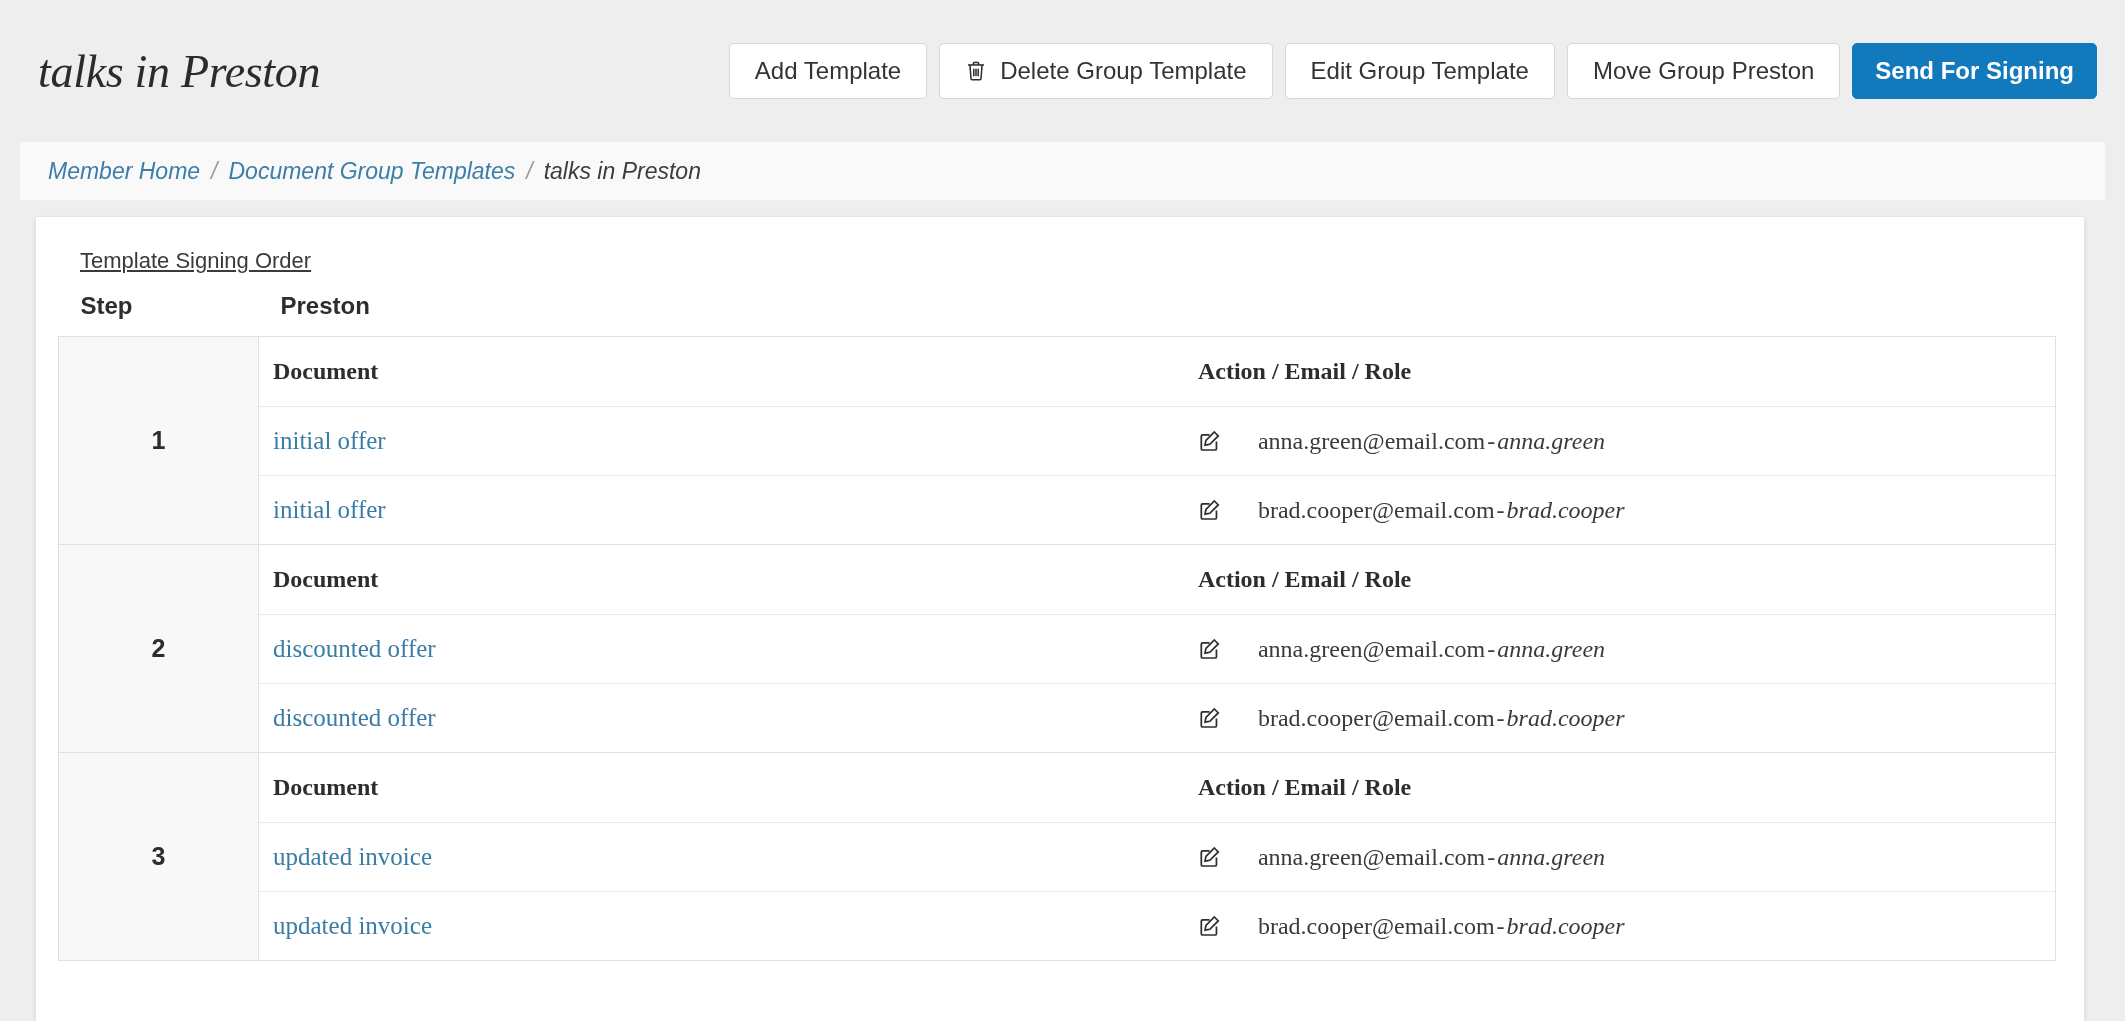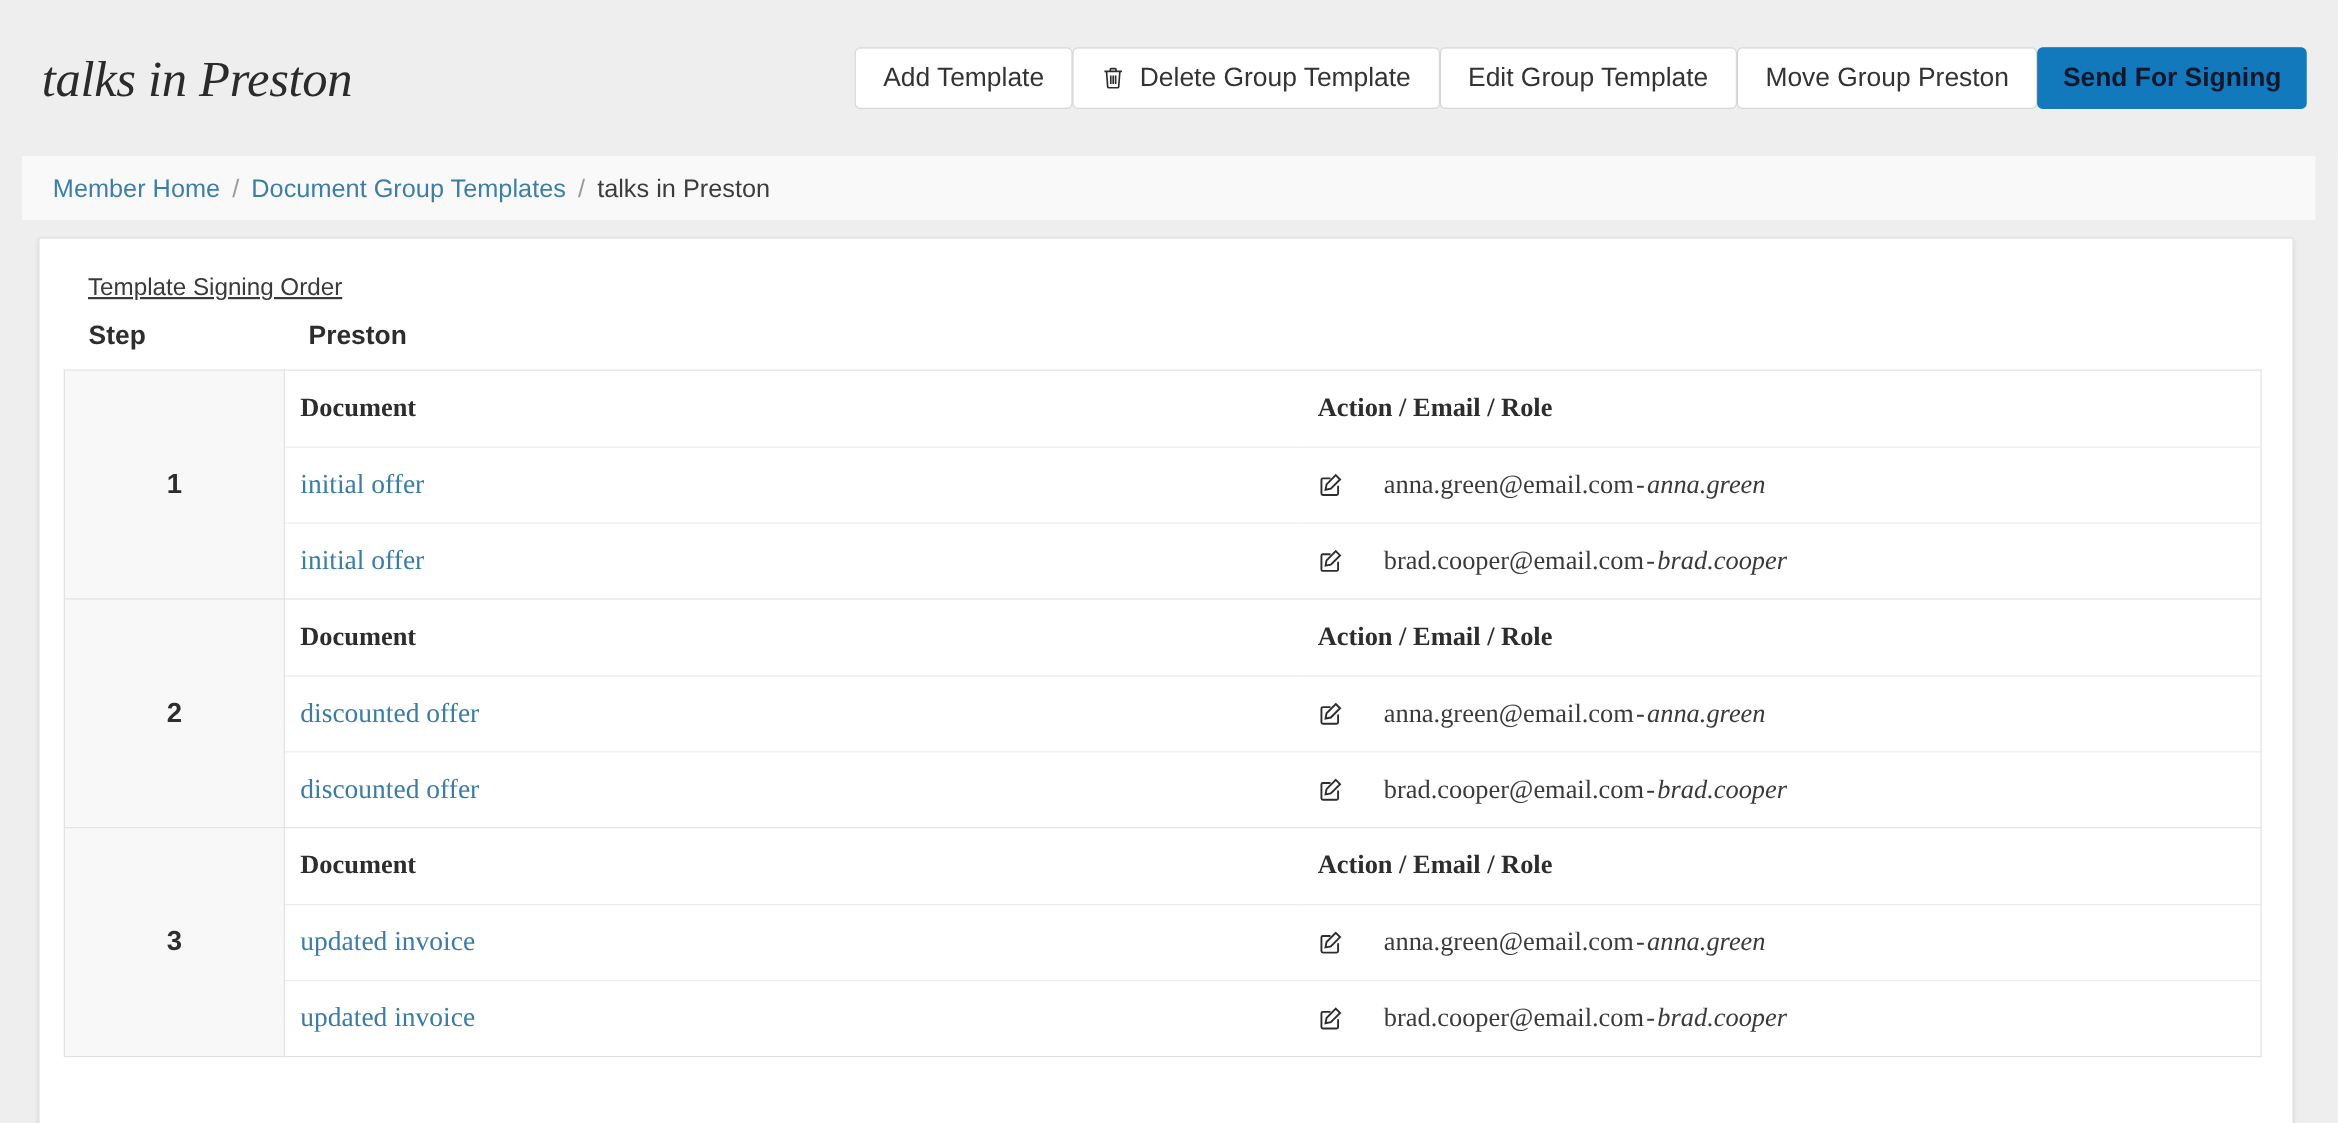--- a/index.html
+++ b/index.html
@@ -31,21 +31,21 @@
     font-style: italic;
     font-size: 46px;
     font-weight: 400;
     color: #2b2b2b;
     letter-spacing: -0.3px;
     white-space: nowrap;
   }
   .toolbar {
     display: flex;
     align-items: center;
-    gap: 0;
+    gap: 12px;
   }
   .btn {
     display: inline-flex;
     align-items: center;
     gap: 13px;
     box-sizing: border-box;
     height: 56px;
     padding: 0 25px;
     font-size: 24px;
     line-height: 1;
@@ -53,21 +53,21 @@
     border: 1px solid #d6d6d6;
     background: #ffffff;
     color: #333333;
     white-space: nowrap;
     cursor: pointer;
     font-family: "Liberation Sans", sans-serif;
   }
   .btn-primary {
     background: #1279bd;
     border-color: #1279bd;
-    color: #0f172a;
+    color: #ffffff;
     font-weight: 700;
     padding: 4px 22px;
   }
   .btn .ico {
     display: inline-flex;
     align-items: center;
     justify-content: center;
     width: 22px;
     height: 26px;
   }
@@ -76,20 +76,21 @@
   
   .breadcrumb-bar {
     margin: 0 20px;
     background: #f9f9f9;
     height: 58px;
     display: flex;
     align-items: center;
     padding: 0 28px;
     box-sizing: border-box;
     font-size: 23px;
+    font-style: italic;
   }
   .breadcrumb-bar a {
     color: #3c7ea8;
     text-decoration: none;
     cursor: pointer;
   }
   .breadcrumb-sep {
     color: #9b9b9b;
     margin: 0 11px;
   }

